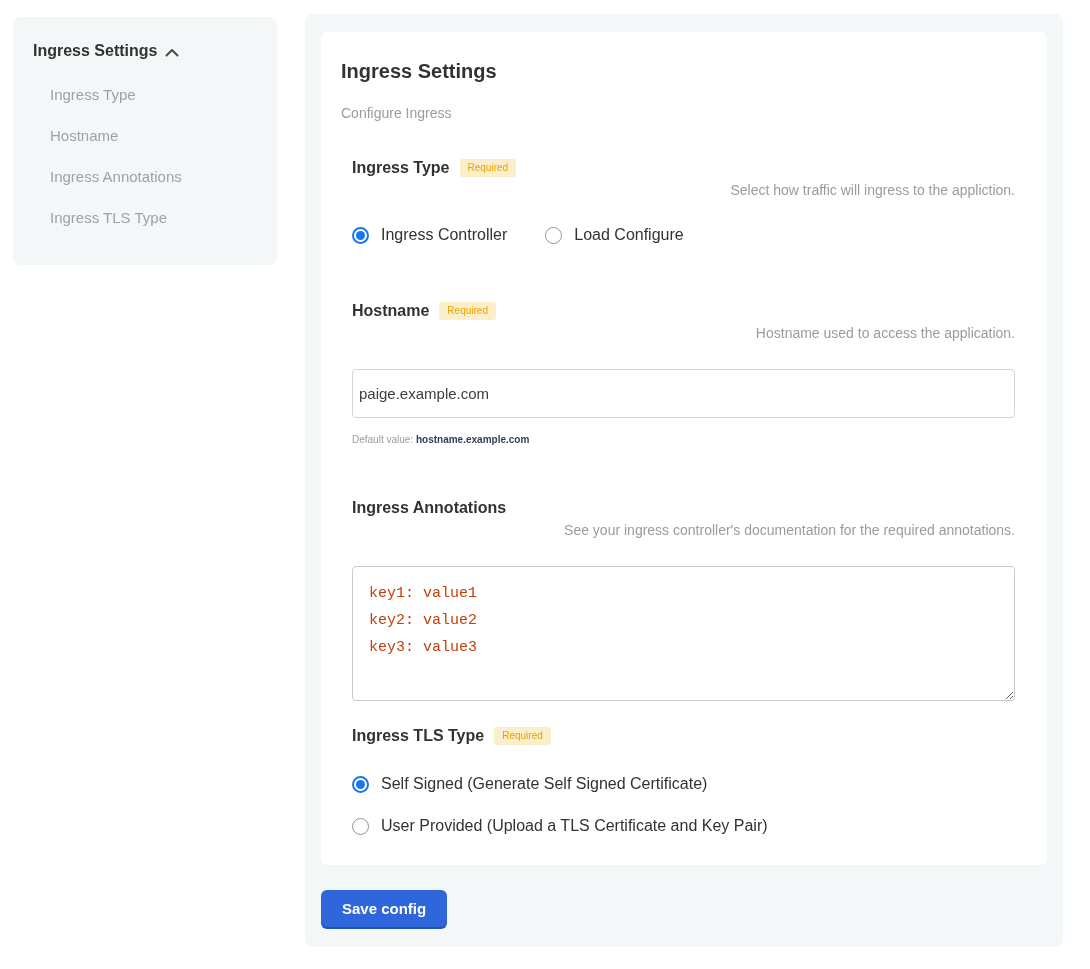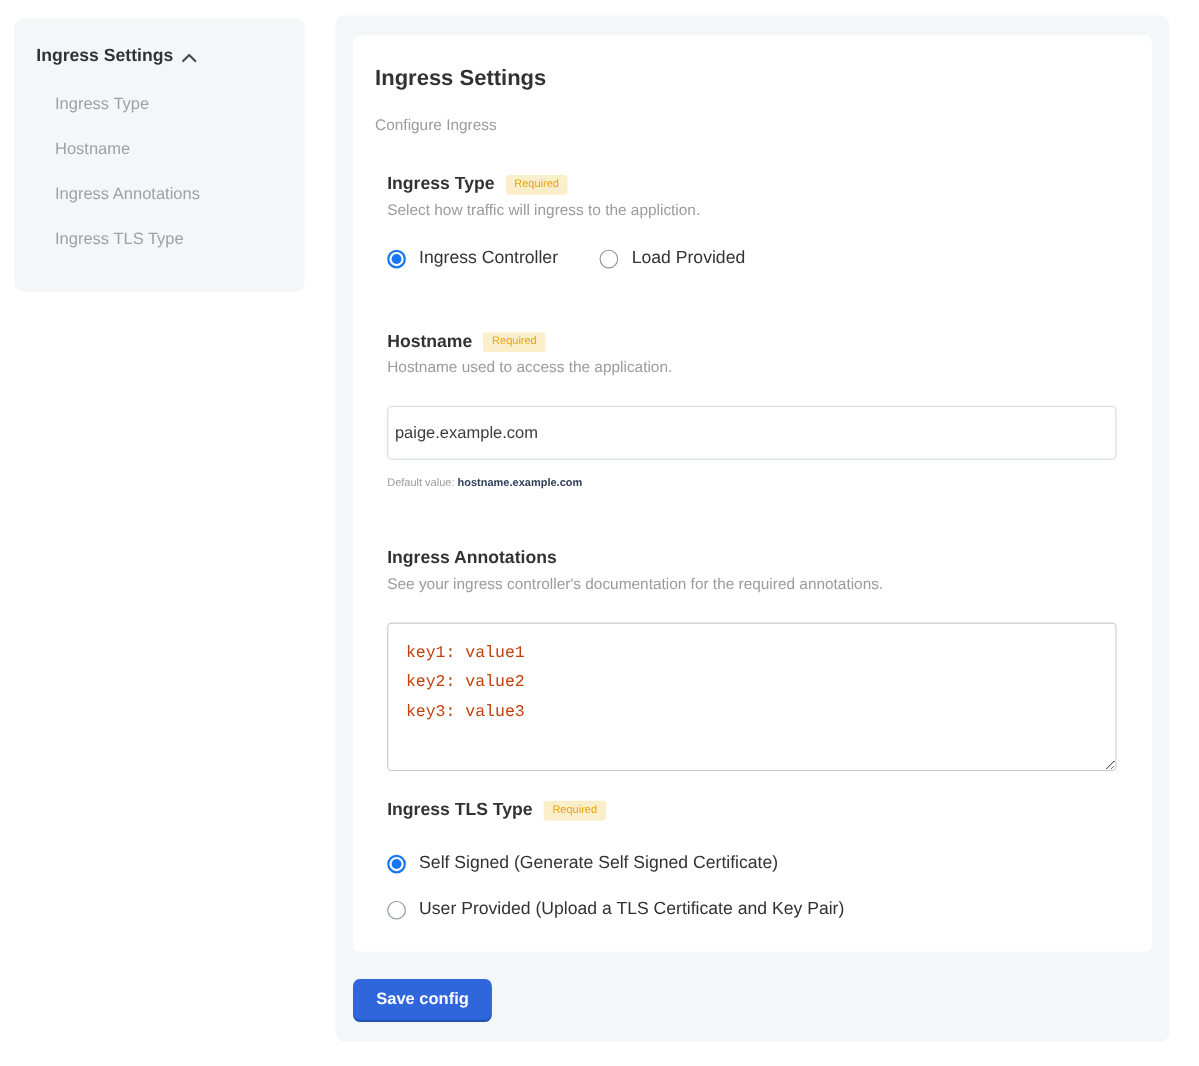--- a/index.html
+++ b/index.html
@@ -51,21 +51,21 @@
   .card-title{font-size:20px;font-weight:bold;margin:0 0 22px 0;color:var(--heading);}
   .card-subtitle{font-size:14px;color:var(--muted);margin:0 0 38px 0;}
 
   .field{margin-left:11px;}
   .field-head{display:flex;align-items:center;gap:10px;margin-bottom:5px;}
   .field-label{font-size:16px;font-weight:bold;color:var(--heading);}
   .badge{
     display:inline-block;background:var(--badge-bg);color:var(--badge-text);
     font-size:10px;padding:3px 8px;border-radius:3px;line-height:1.2;
   }
-  .help{font-size:14px;color:var(--muted);margin:0 0 28px 0;}
+  .help{font-size:14px;color:var(--muted);margin:0 0 28px 0;text-align:right;}
 
   .radio-row{display:flex;align-items:center;gap:38px;}
   .radio-stack{display:flex;flex-direction:column;gap:24px;margin-top:30px;}
   .radio-option{display:flex;align-items:center;gap:12px;cursor:pointer;font-size:16px;color:var(--heading);text-align:center;}
   .radio{width:17px;height:17px;border-radius:50%;display:inline-block;flex:none;position:relative;background:#fff;}
   .radio.on{border:2px solid var(--accent-blue);}
   .radio.on::after{content:"";position:absolute;top:2px;left:2px;right:2px;bottom:2px;border-radius:50%;background:var(--accent-blue);}
   .radio.off{border:1px solid #8e9499;}
 
   .m-ingress-type{margin-bottom:58px;}
@@ -128,21 +128,21 @@
           <span class="badge">Required</span>
         </div>
         <p class="help">Select how traffic will ingress to the appliction.</p>
         <div class="radio-row">
           <label class="radio-option">
             <span class="radio on"></span>
             <span>Ingress Controller</span>
           </label>
           <label class="radio-option">
             <span class="radio off"></span>
-            <span>Load Provided</span>
+            <span>Load Configure</span>
           </label>
         </div>
       </div>
 
       <div class="field m-hostname">
         <div class="field-head">
           <span class="field-label">Hostname</span>
           <span class="badge">Required</span>
         </div>
         <p class="help">Hostname used to access the application.</p>

